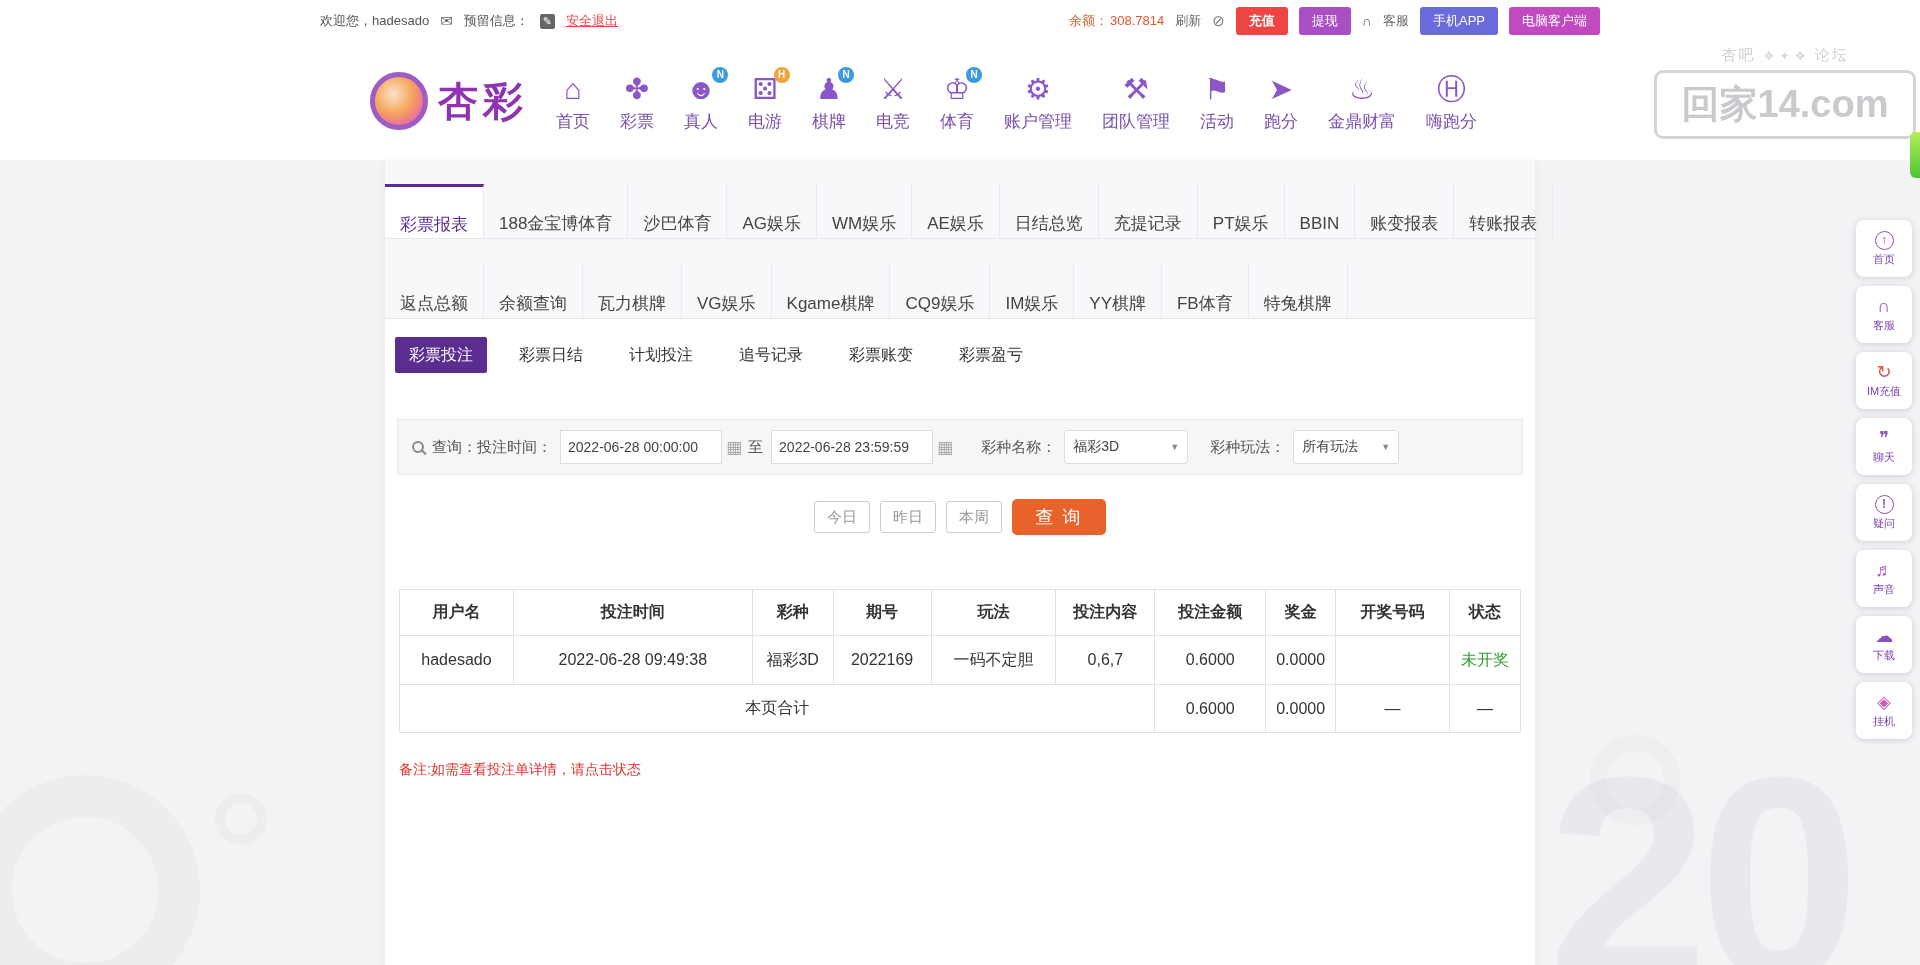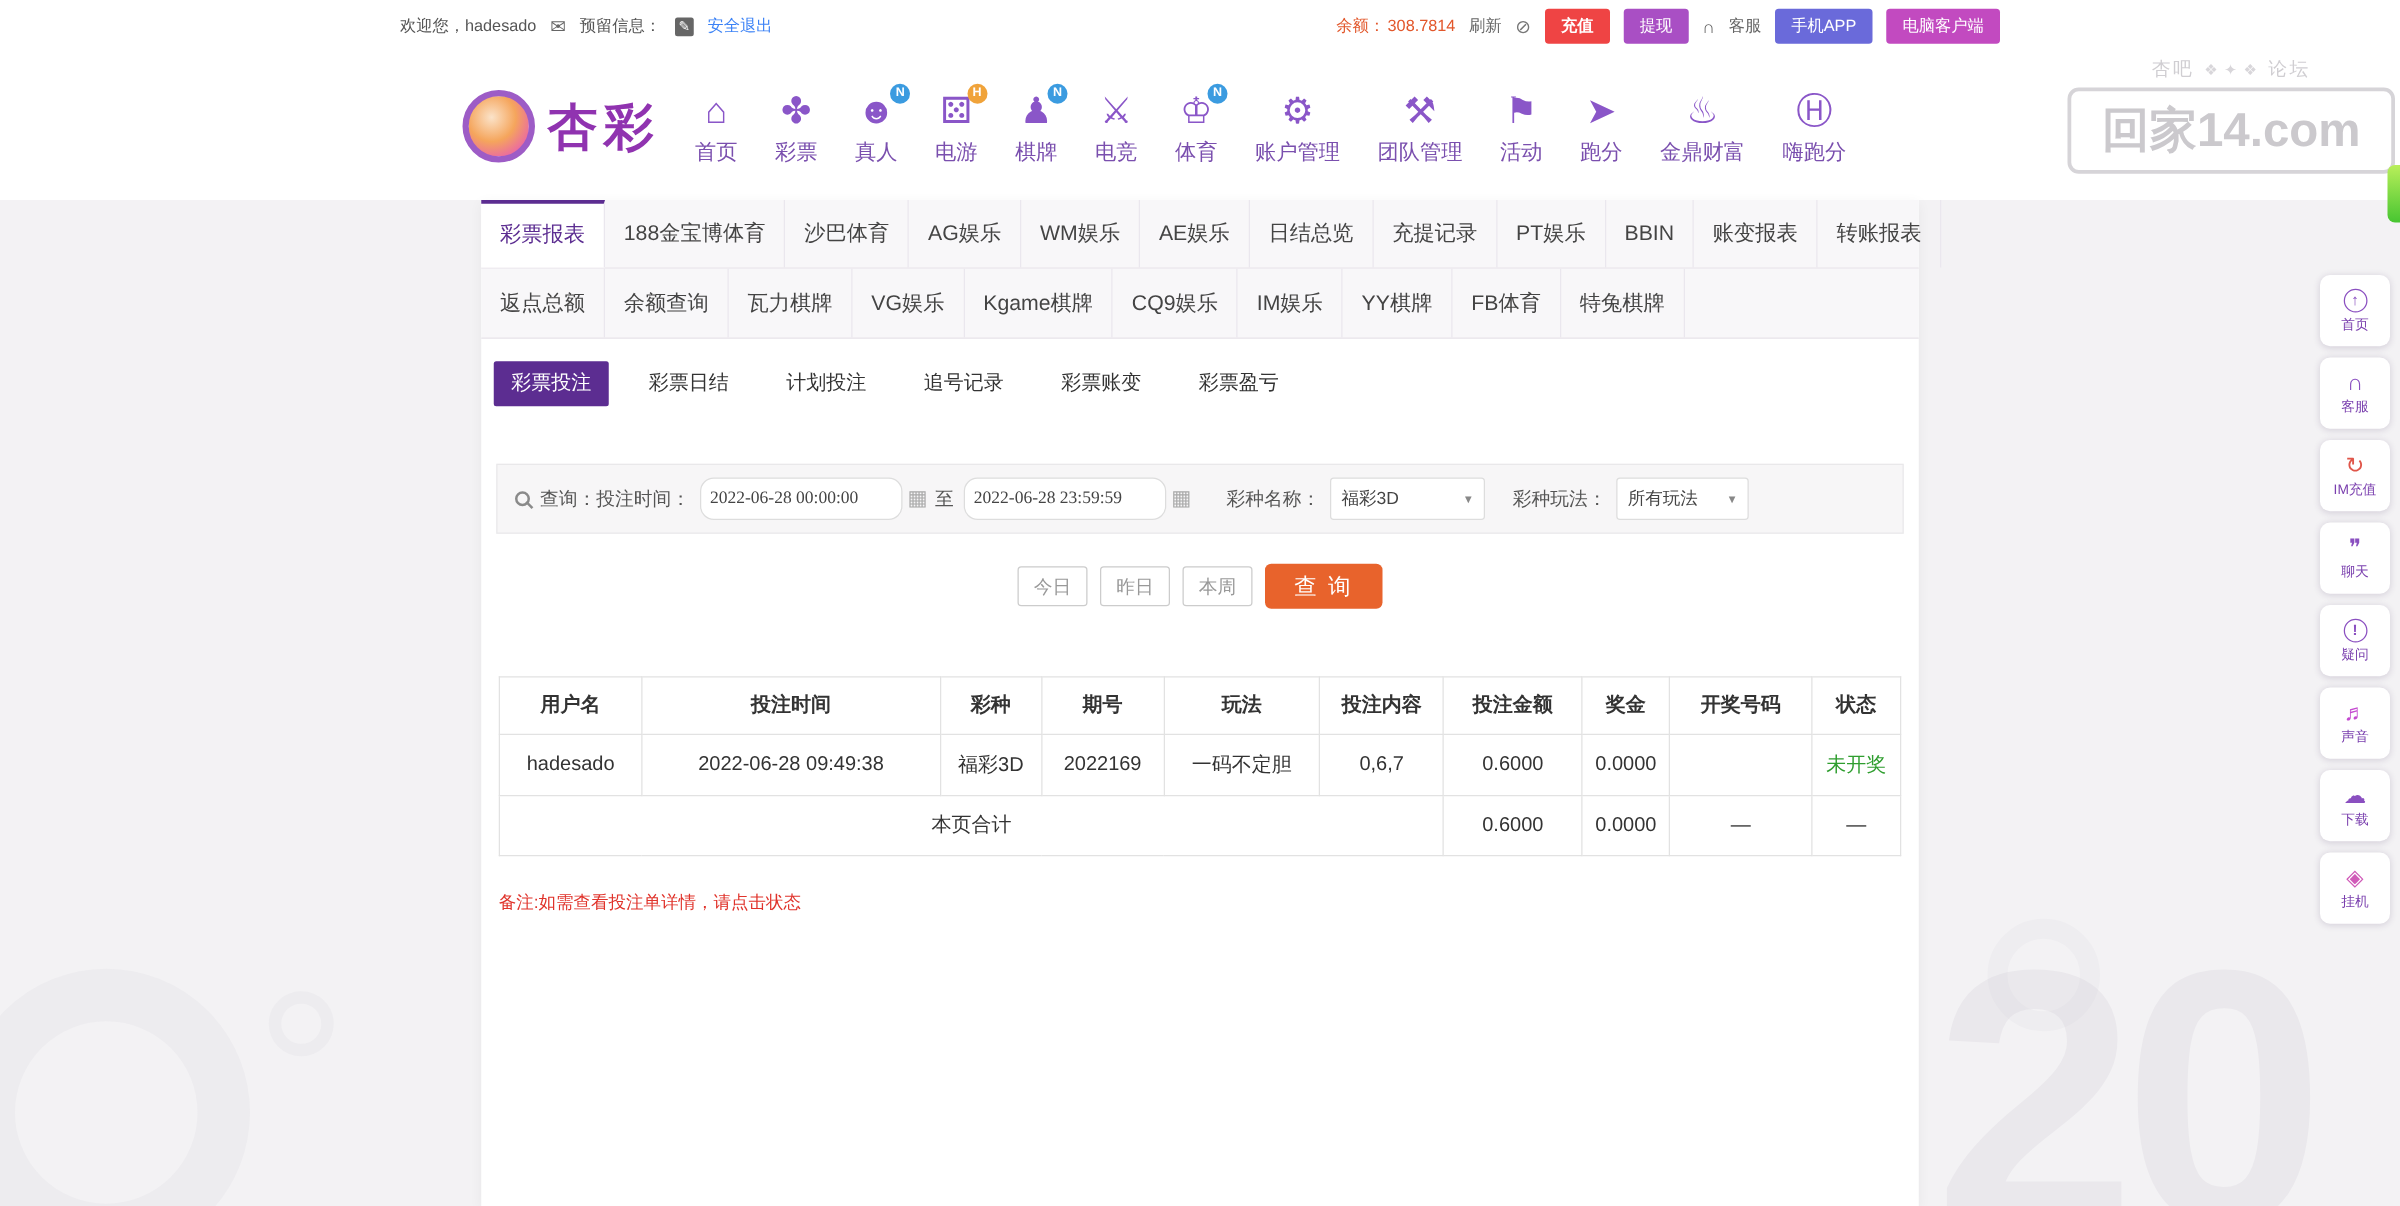--- a/index.html
+++ b/index.html
@@ -18,21 +18,21 @@
   
   .top-strip { background:#fff; position:relative; z-index:2; }
   .topbar { width:1280px; margin:0 auto; height:42px; display:flex; align-items:center;
             justify-content:space-between; font-size:13px; color:#555; }
   .tb-left, .tb-right { display:flex; align-items:center; gap:11px; }
   .glyph { color:#666; }
   .icon-mail { font-size:15px; }
   .icon-edit { background:#666; color:#fff; font-size:11px; padding:1px 3px; border-radius:2px; }
   .icon-eyeoff { font-size:15px; color:#777; }
   .icon-headset { font-weight:bold; color:#666; font-size:14px; }
-  .tb-link { color:#3b82f6; cursor:pointer; }
+  .tb-link { color:#ef4444; text-decoration:underline; cursor:pointer; }
   .tb-plain { color:#666; cursor:pointer; }
   .balance { color:#e2572b; }
   .balance b { font-weight:normal; margin-left:2px; }
   .tb-btn { color:#fff; font-size:13px; padding:5px 13px; border-radius:3px; border:none; cursor:pointer; }
   .btn-recharge { background:#ef4444;font-weight:bold; }
   .btn-withdraw { background:#a94fc4; }
   .btn-app { background:#6a6ada; }
   .btn-pc { background:#c24ac0; }
   
   .brand-row { width:1180px; margin:0 auto; height:118px; display:flex; align-items:center; }
@@ -65,39 +65,39 @@
             height:57px; display:flex; flex-direction:column; align-items:center;
             justify-content:center; gap:2px; cursor:pointer; }
   .widget-icon { color:#8a4fc0; font-size:18px; line-height:20px; height:20px; }
   .widget-icon.circled { border:1.5px solid currentColor; border-radius:50%; width:19px; height:19px;
             font-size:12px; line-height:16px; text-align:center; font-weight:bold; }
   .widget-label { font-size:11px; color:#7a3fae; white-space:nowrap; }
   
   .panel { width:1150px; margin:0 auto; background:#fff; min-height:805px; position:relative;
            z-index:2; box-shadow:0 2px 10px rgba(0,0,0,0.05); }
   .rtab-row { display:flex; background:#f8f7f9; border-bottom:1px solid #e7e4ea; }
-  .rtab { padding:0 15px; height:54px; line-height:54px; font-size:17px; color:#444;
-          border-right:1px solid #eae7ee; cursor:pointer; white-space:nowrap; }
+  .rtab { padding:13px 15px; height:54px; line-height:54px; font-size:17px; color:#444;
+          border-right:1px solid #eae7ee; cursor:pointer; white-space:nowrap;margin-top:24px; }
   .rtab.active { background:#fff; color:#5c2d91; border-top:3px solid #5c2d91; line-height:49px; }
   .rtab-row.row2 .rtab { height:55px; line-height:55px; }
   .sub-tabs { display:flex; margin:18px 0 0 10px; }
   .stab { height:36px; line-height:36px; font-size:16px; color:#333; padding:0 14px;
           margin-right:18px; cursor:pointer; white-space:nowrap; }
   .stab.active { background:#5c2d91; color:#fff; border-radius:2px; }
   
   .filter-bar { margin:46px 12px 0; background:#f7f6f7; border:1px solid #e9e8ea; height:56px;
                 display:flex; align-items:center; padding:0 14px; font-size:15px; color:#555; }
   .f-gap { width:8px; } .f-gap-lg { width:22px; }
   .search-glyph { width:12px; height:12px; border:2px solid #8a8a8a; border-radius:50%;
                   position:relative; display:inline-block; margin-right:8px; flex:none; }
   .search-glyph::after { content:''; position:absolute; width:7px; height:2px; background:#8a8a8a;
                   transform:rotate(45deg); right:-5px; bottom:-2px; }
   .f-label { white-space:nowrap; }
-  .date-input { width:162px; height:34px; border:1px solid #ddd; border-radius:11px; background:#fff;
-                padding:0 7px; font-size:14px; color:#444; font-family:Liberation Serif, serif; }
+  .date-input { width:162px; height:34px; border:1px solid #ddd; border-radius:0; background:#fff;
+                padding:0 7px; font-size:14px; color:#444; font-family:Liberation Sans, sans-serif; }
   .cal-icon { font-size:17px; color:#a9a9a9; margin:0 6px 0 4px; cursor:pointer; }
   .select-box { display:flex; align-items:center; justify-content:space-between; height:34px;
                 border:1px solid #ddd; border-radius:3px; background:#fff; padding:0 8px;
                 font-size:14px; color:#444; cursor:pointer; }
   .sel-lottery { width:124px; } .sel-play { width:106px; }
   .sel-arrow { font-size:9px; color:#888; margin-left:6px; }
   
   .quick-row { margin-top:24px; display:flex; justify-content:center; align-items:center; gap:10px; }
   .quick-btn { height:32px; padding:0 12px; border:1px solid #ccc; border-radius:3px; background:#fff;
                color:#999; font-size:15px; cursor:pointer; font-family:inherit; }

